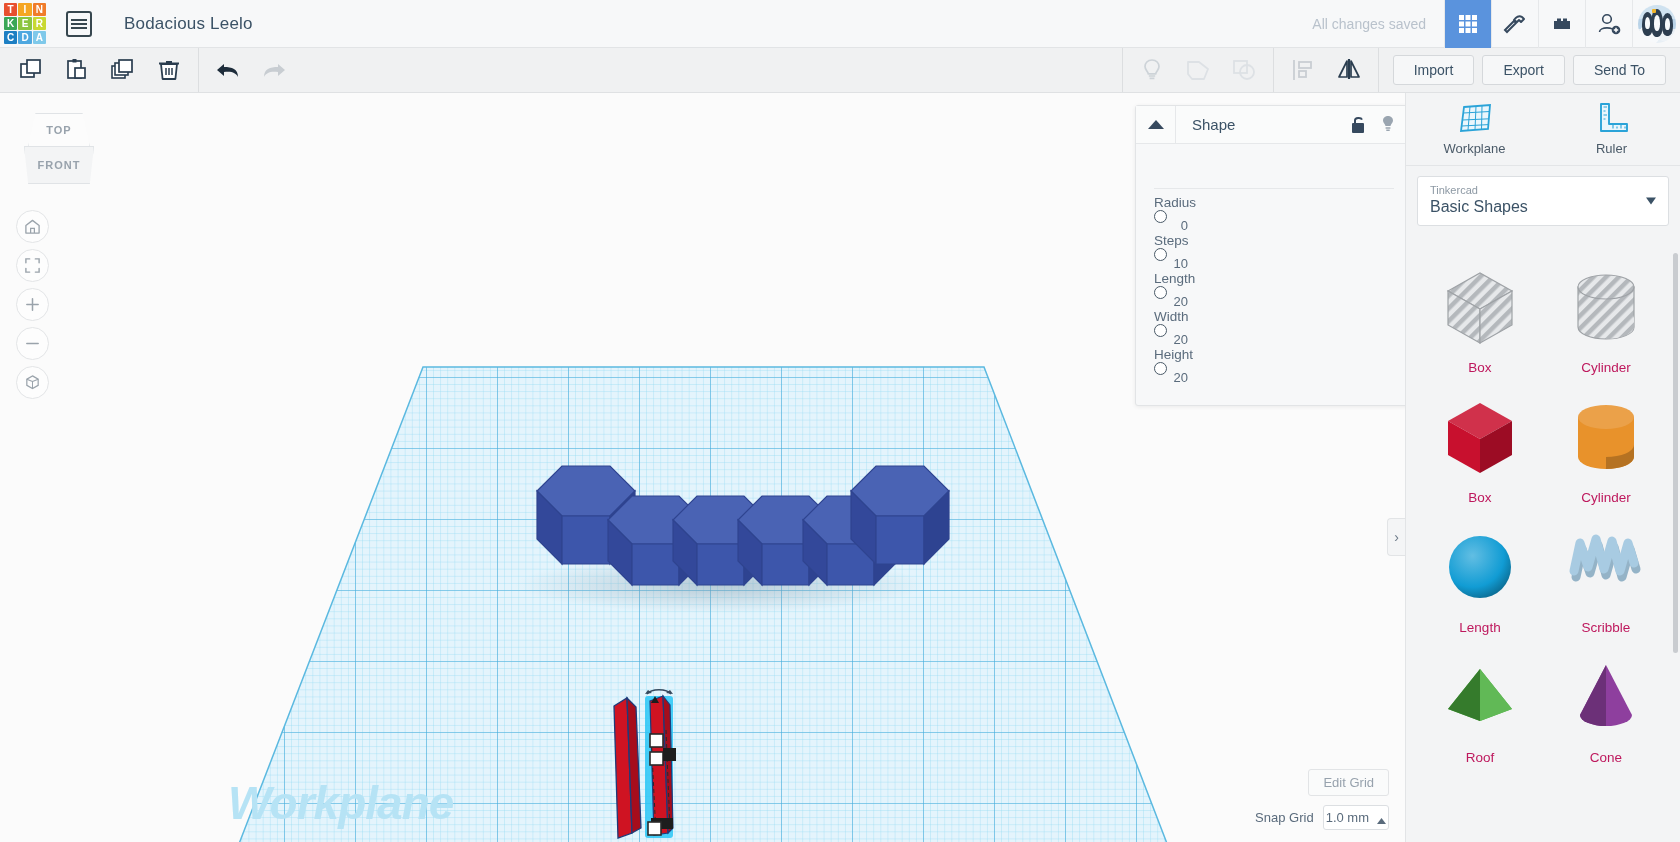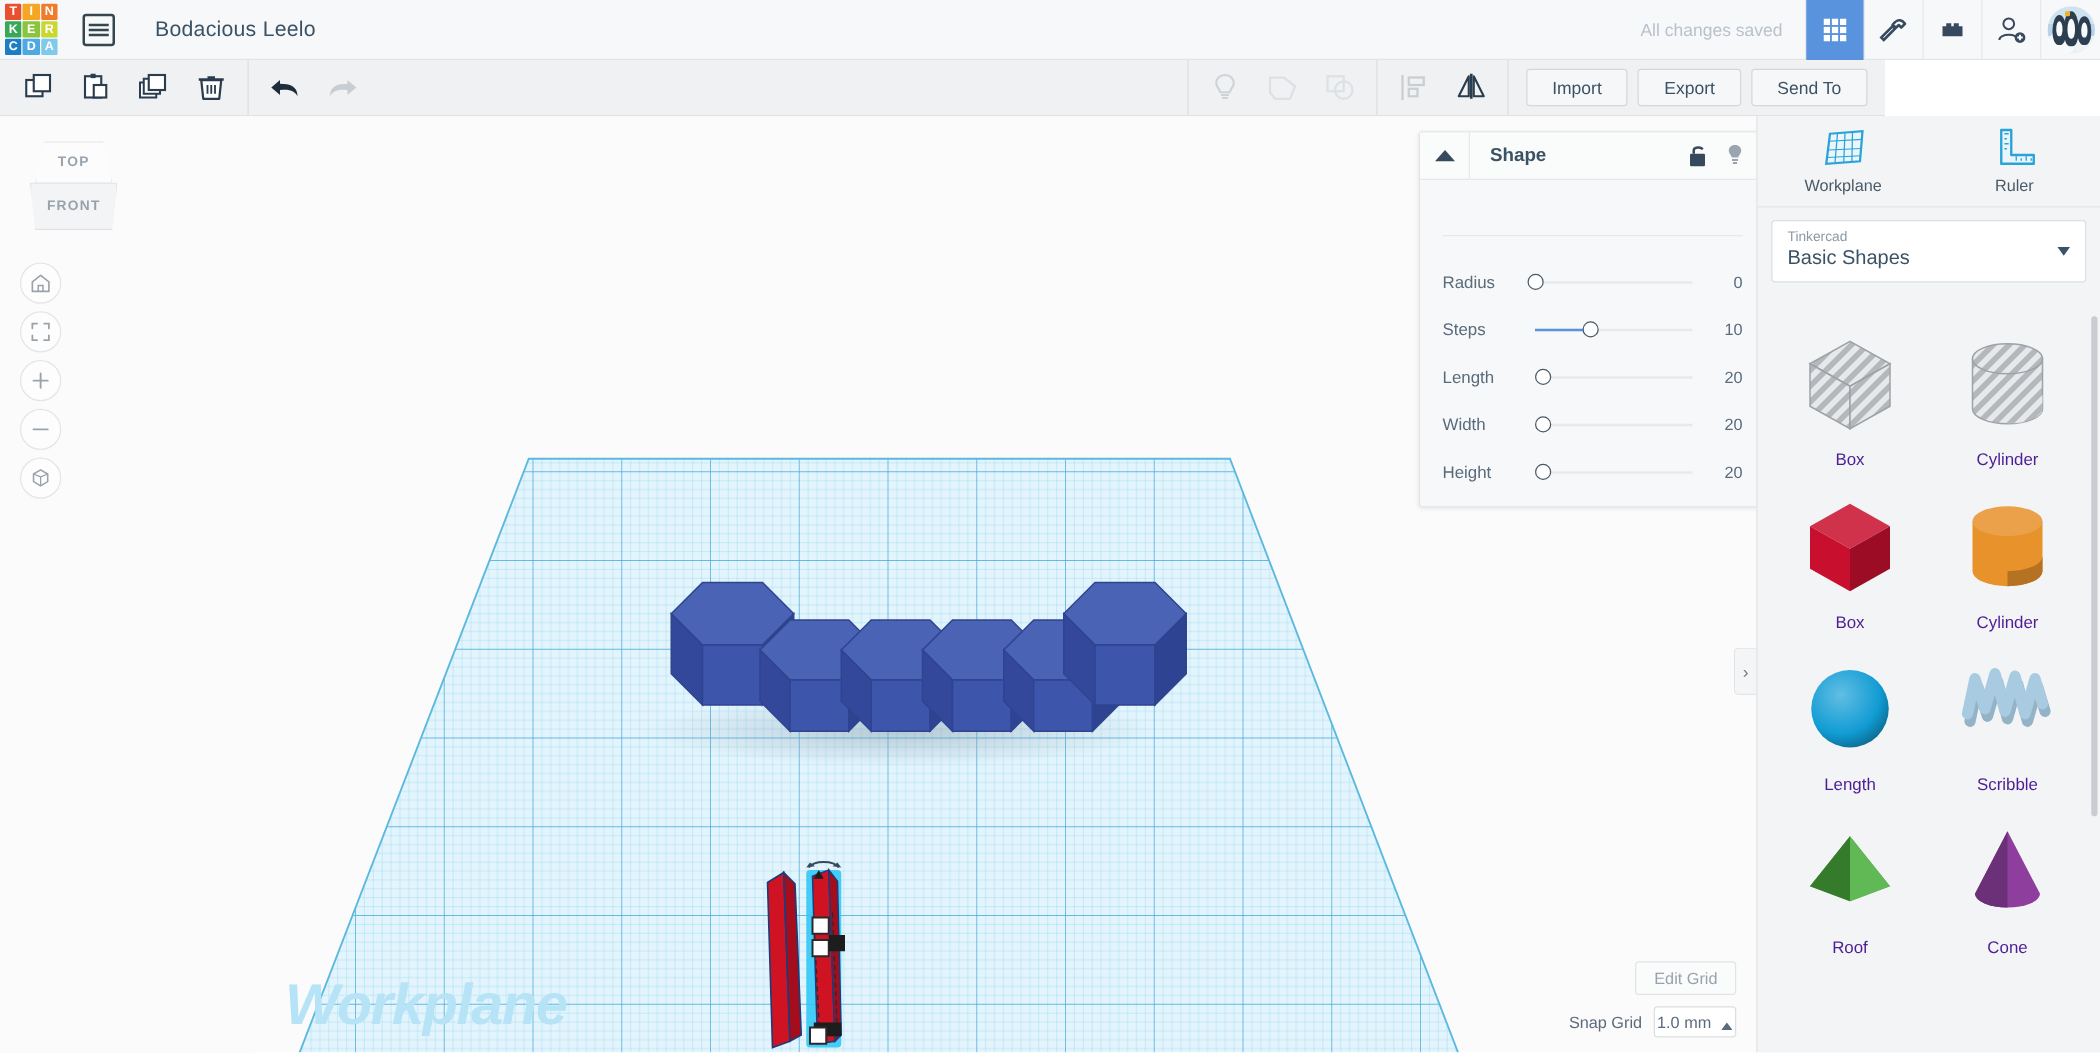--- a/index.html
+++ b/index.html
@@ -59,21 +59,21 @@
     background:
       radial-gradient(circle at 30% 78%, #f7f9fb 0 26%, transparent 27%),
       radial-gradient(circle at 68% 72%, #eef3f7 0 22%, transparent 23%),
       linear-gradient(#cfe2f0 0 38%, #b9d3e8 38% 62%, #e8eff5 62% 100%);
     position: relative; overflow: hidden;
   }
   .peng { position: absolute; background: #2d3e50; border-radius: 50% 50% 42% 42%; }
 
   
   .toolbar {
-    position: absolute; top: 48px; left: 0; width: 1508px; height: 45px;
+    position: absolute; top: 48px; left: 0; width: 1680px; height: 45px;
     background: #f0f1f2; border-bottom: 1px solid #dfe1e3;
     display: flex; align-items: center;
   }
   .tbtn {
     width: 46px; height: 44px; display: flex; align-items: center; justify-content: center;
     cursor: pointer;
   }
   .tsep { width: 1px; height: 44px; background: #dcdee0; margin: 0 6px; }
   .tb-spacer { flex: 1; }
   .abtn {
@@ -144,35 +144,35 @@
     box-shadow: 0 1px 4px rgba(0,0,0,.07);
   }
   .sp-head {
     height: 38px; display: flex; align-items: center; border-bottom: 1px solid #e6e8ea;
     background: #fafbfb;
   }
   .sp-collapse {
     width: 40px; height: 38px; display: flex; align-items: center; justify-content: center;
     border-right: 1px solid #e6e8ea; cursor: pointer;
   }
-  .sp-title { margin-left: 16px; font-size: 15px; font-weight: bold; color: #3b5266; }
+  .sp-title { margin-left: 16px; font-size: 15px; font-weight: normal; color: #3b5266; }
   .sp-head-icons { margin-left: auto; display: flex; gap: 14px; padding-right: 16px; }
   .sp-body { padding: 22px 0 20px; }
   .swatches { display: flex; justify-content: center; gap: 58px; padding-bottom: 6px; }
   .sw { text-align: center; cursor: pointer; }
   .sw-circle { width: 44px; height: 44px; border-radius: 50%; margin: 0 auto; }
   .sw-solid { background: #e8192c; box-shadow: 0 0 0 3px #fff, 0 0 0 5px #5a93dd; }
   .sw-hole {
     background: repeating-linear-gradient(-45deg, #b9bcbf 0 5px, #d8dadc 5px 10px);
     box-shadow: 0 0 0 3px #fff, 0 0 0 4px #e4e6e8;
   }
   .sw-label { margin-top: 13px; font-size: 13px; color: #6b7a88; }
   .sp-divider { height: 1px; background: #e6e8ea; margin: 22px 18px 6px; }
   .slider-row {
-    display: flex; align-items: flex-end; height: 38px; padding: 0 18px;
+    display: flex; align-items: flex-start; height: 38px; padding: 0 18px; flex-direction: column;
   }
   .sl-label { width: 68px; font-size: 13.5px; color: #5a6b7c; }
   .sl-track {
     position: relative; flex: 1; height: 14px; margin: 0 6px;
   }
   .sl-bar {
     position: absolute; left: 0; right: 0; top: 6px; height: 2px; background: #e7e9eb;
   }
   .sl-fill { position: absolute; left: 0; top: 6px; height: 2px; background: #5a93dd; }
   .sl-knob {
@@ -210,21 +210,21 @@
   }
   .sg-inner {
     display: grid; grid-template-columns: 1fr 1fr; row-gap: 0; column-gap: 0;
     padding-top: 14px;
   }
   .sg-item {
     height: 130px; display: flex; flex-direction: column; align-items: center;
     justify-content: flex-end; padding-bottom: 6px; cursor: pointer;
   }
   .sg-thumb { height: 94px; display: flex; align-items: center; justify-content: center; }
-  .sg-label { font-size: 13.5px; color: #4c1d95; margin-top: 6px; }
+  .sg-label { font-size: 13.5px; color: #be185d; margin-top: 6px; }
   .sb-scroll {
     position: absolute; right: 2px; top: 160px; width: 5px; height: 400px;
     background: #c9ccd0; border-radius: 3px;
   }
 </style>
 </head>
 <body>
 
 <div class="app">
 

